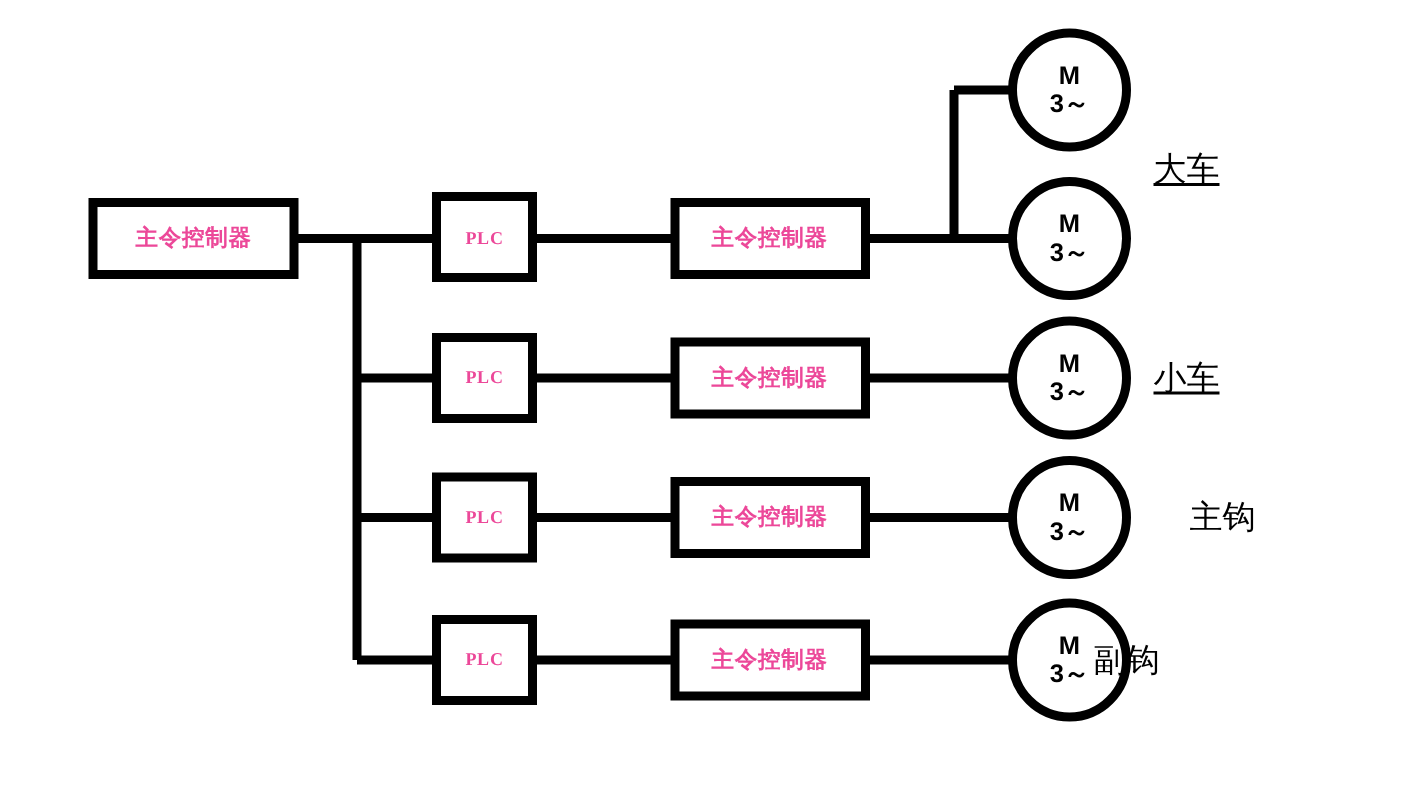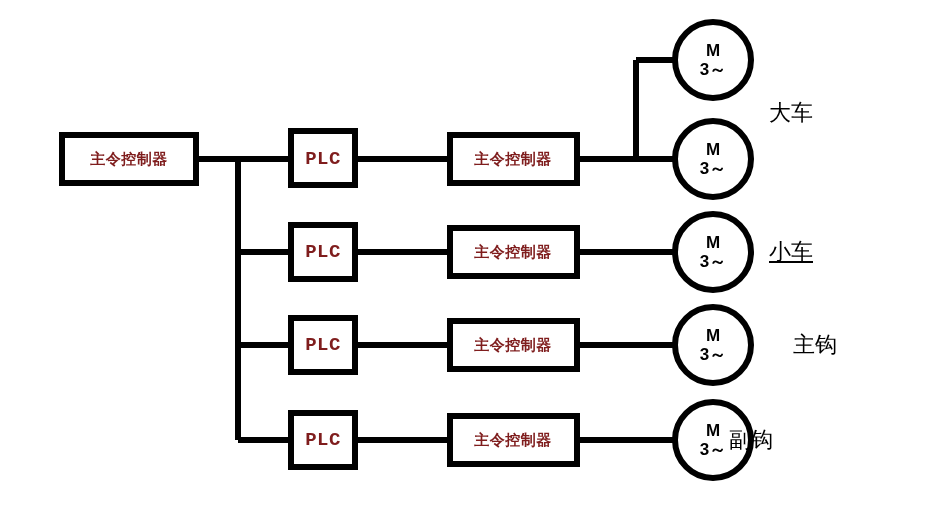--- a/index.html
+++ b/index.html
@@ -33,35 +33,35 @@
     stroke: #000000;
     stroke-width: 6;
   }
   .motor-circle {
     fill: #ffffff;
     stroke: #000000;
     stroke-width: 6;
   }
   .box-label {
     position: absolute;
-    color: #7f1d1d;
+    color: #ec4899;
     font-weight: bold;
     text-align: right;
     white-space: nowrap;
     transform: translate(-50%, -50%);
     pointer-events: none;
   }
   .label-cn {
     font-size: 15px;
     letter-spacing: 0.5px;
   }
   .label-plc {
-    font-size: 19px;
+    font-size: 12px;
     letter-spacing: 0.5px;
-    font-family: Liberation Mono, monospace;
+    font-family: Liberation Serif, serif;
   }
   .motor-text {
     position: absolute;
     color: #000000;
     font-weight: bold;
     text-align: center;
     transform: translate(-50%, -50%);
     line-height: 1.12;
     pointer-events: none;
   }
@@ -157,18 +157,18 @@
   </div>
   <div class="motor-text" style="left:713px; top:345px;">
     <span class="m-line1">M</span>
     <span class="m-line2">3～</span>
   </div>
   <div class="motor-text" style="left:713px; top:440px;">
     <span class="m-line1">M</span>
     <span class="m-line2">3～</span>
   </div>
 
-  <div class="branch-label" style="left:769px; top:113px;">大车</div>
+  <div class="branch-label" style="left:769px; top:113px;text-decoration:underline;">大车</div>
   <div class="branch-label" style="left:769px; top:252px;text-decoration:underline;">小车</div>
   <div class="branch-label" style="left:769px; top:345px;margin-left:24px;">主钩</div>
   <div class="branch-label" style="left:729px; top:440px;">副钩</div>
 
 </div>
 
 </body></html>

